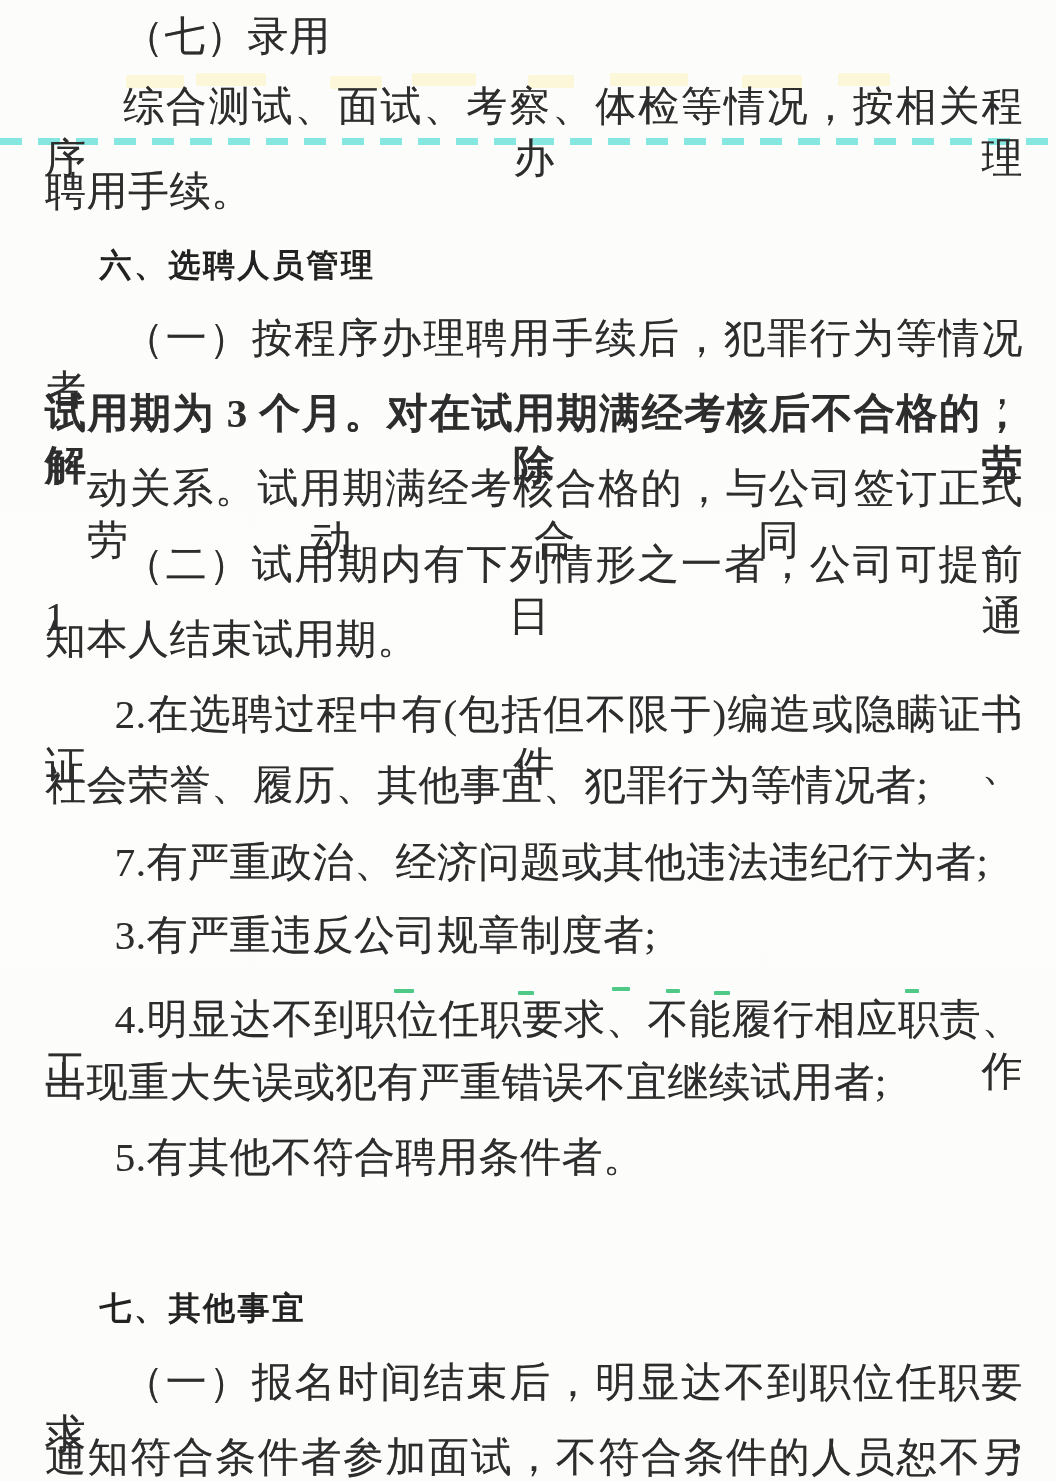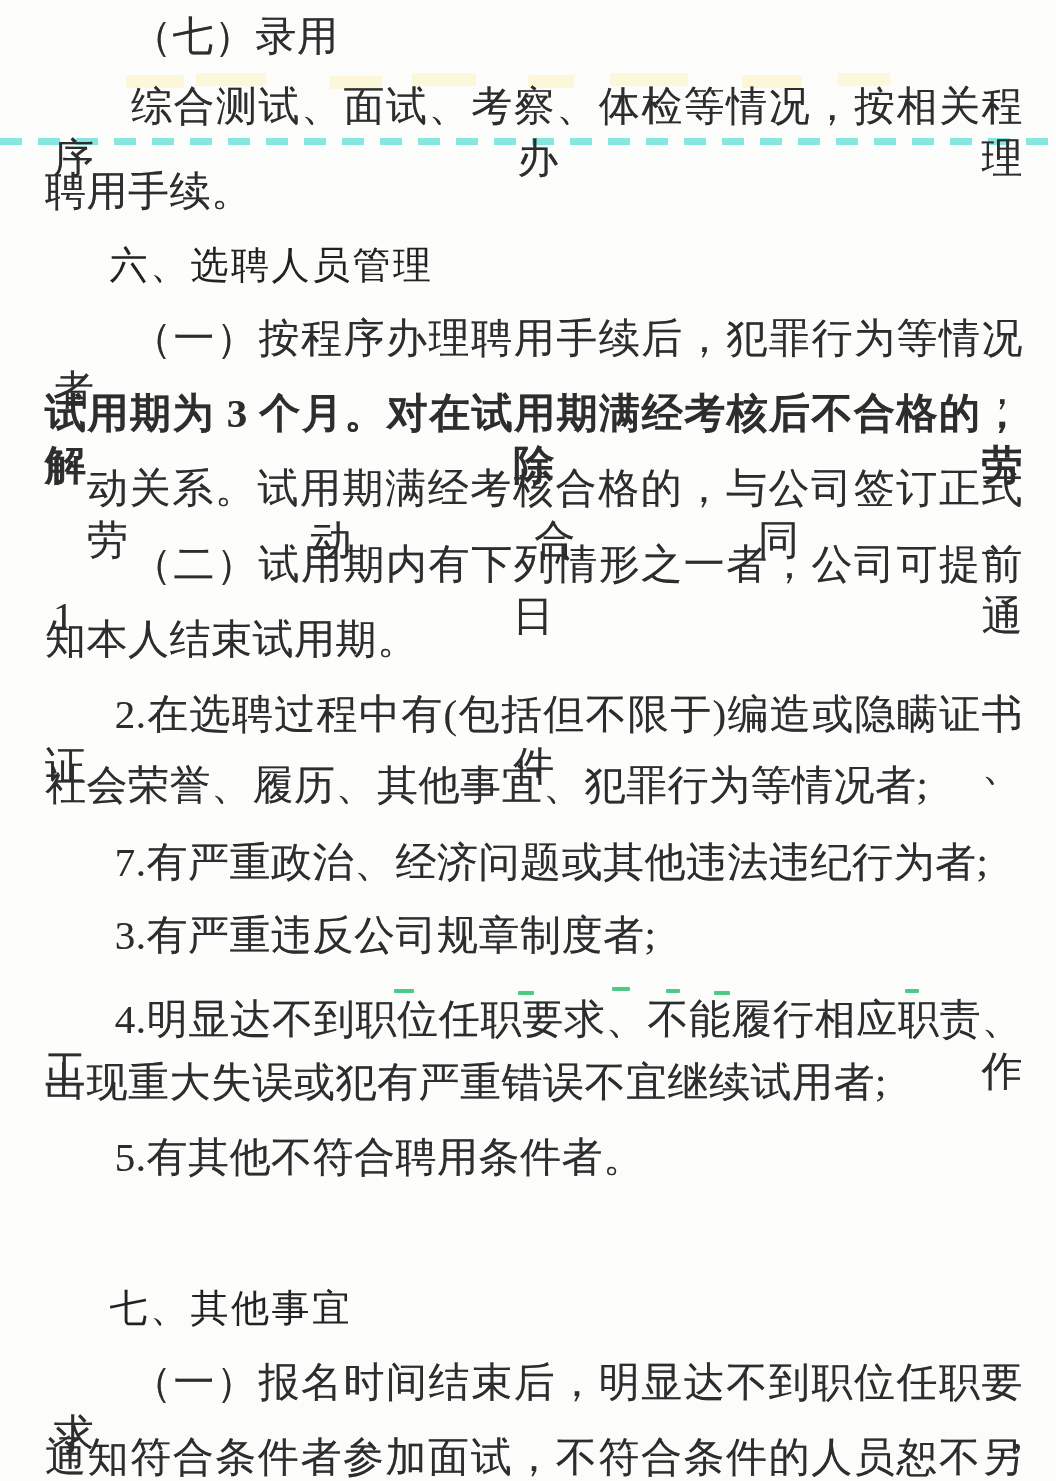--- a/index.html
+++ b/index.html
@@ -27,26 +27,26 @@
     letter-spacing: 0.5px;
     white-space: nowrap;
     color: #2d2d2d;
     text-shadow: 0 0 0.6px rgba(60,60,60,0.45);
   }
   .line.justify {
     white-space: normal;
     text-align: justify;
     text-align-last: justify;
   }
-  .line.indent-para { text-indent: 1.9em; margin-left: 8px; }
+  .line.indent-para { text-indent: 1.9em; }
   .line.indent-num  { text-indent: 1.7em; }
   .line.heading {
     font-family: "Liberation Sans", "DejaVu Sans", sans-serif;
-    font-weight: 400;
-    font-size: 38px;
+    font-weight: 700;
+    font-size: 32px;
     letter-spacing: 2.5px;
     color: #222;
     text-shadow: none;
     text-indent: 1.7em;
   }
   .dashed-break {
     position: absolute;
     left: 0;
     top: 138px;
     width: 1056px;

